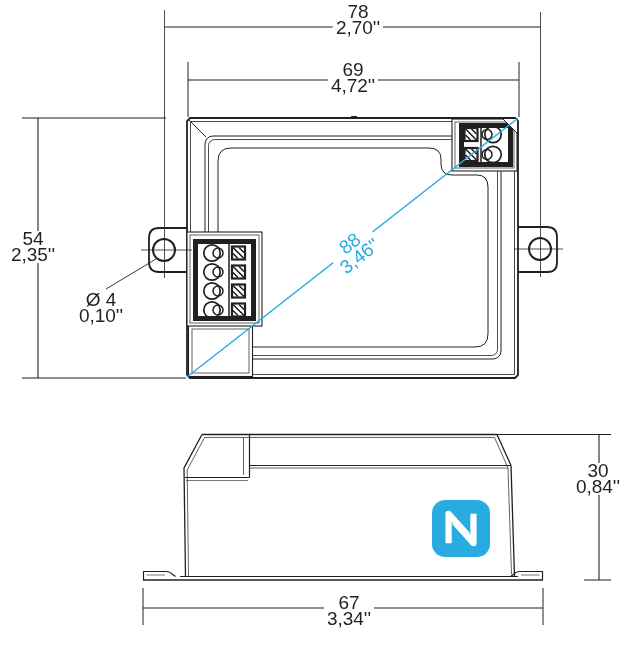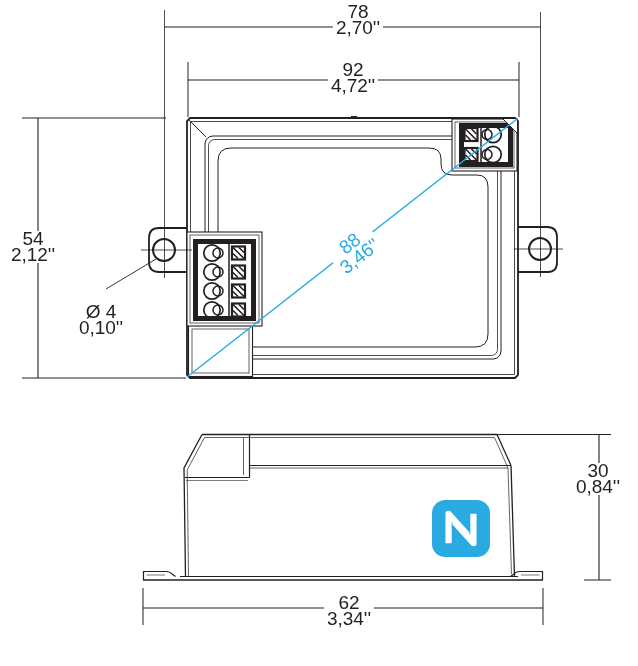--- a/index.html
+++ b/index.html
@@ -143,42 +143,42 @@
     </g>
   </g>
 </svg>
 
 <div class="dim-label" style="left:358px;top:20px">
   <div>78</div>
   <div>2,70''</div>
 </div>
 
 <div class="dim-label" style="left:353px;top:78px">
-  <div>92</div>
+  <div>69</div>
   <div>4,72''</div>
 </div>
 
 <div class="dim-label" style="left:33px;top:247px">
   <div>54</div>
-  <div>2,12''</div>
+  <div>2,35''</div>
 </div>
 
-<div class="dim-label" style="left:101px;top:320px">
+<div class="dim-label" style="left:101px;top:308px">
   <div>Ø 4</div>
   <div>0,10''</div>
 </div>
 
 <div class="dim-label rot" style="left:355px;top:250px">
   <div>88</div>
   <div>3,46''</div>
 </div>
 
 <div class="dim-label" style="left:598px;top:479px">
   <div>30</div>
   <div>0,84''</div>
 </div>
 
 <div class="dim-label" style="left:349px;top:611px">
-  <div>62</div>
+  <div>67</div>
   <div>3,34''</div>
 </div>
 
 </div>
 
 </body></html>

